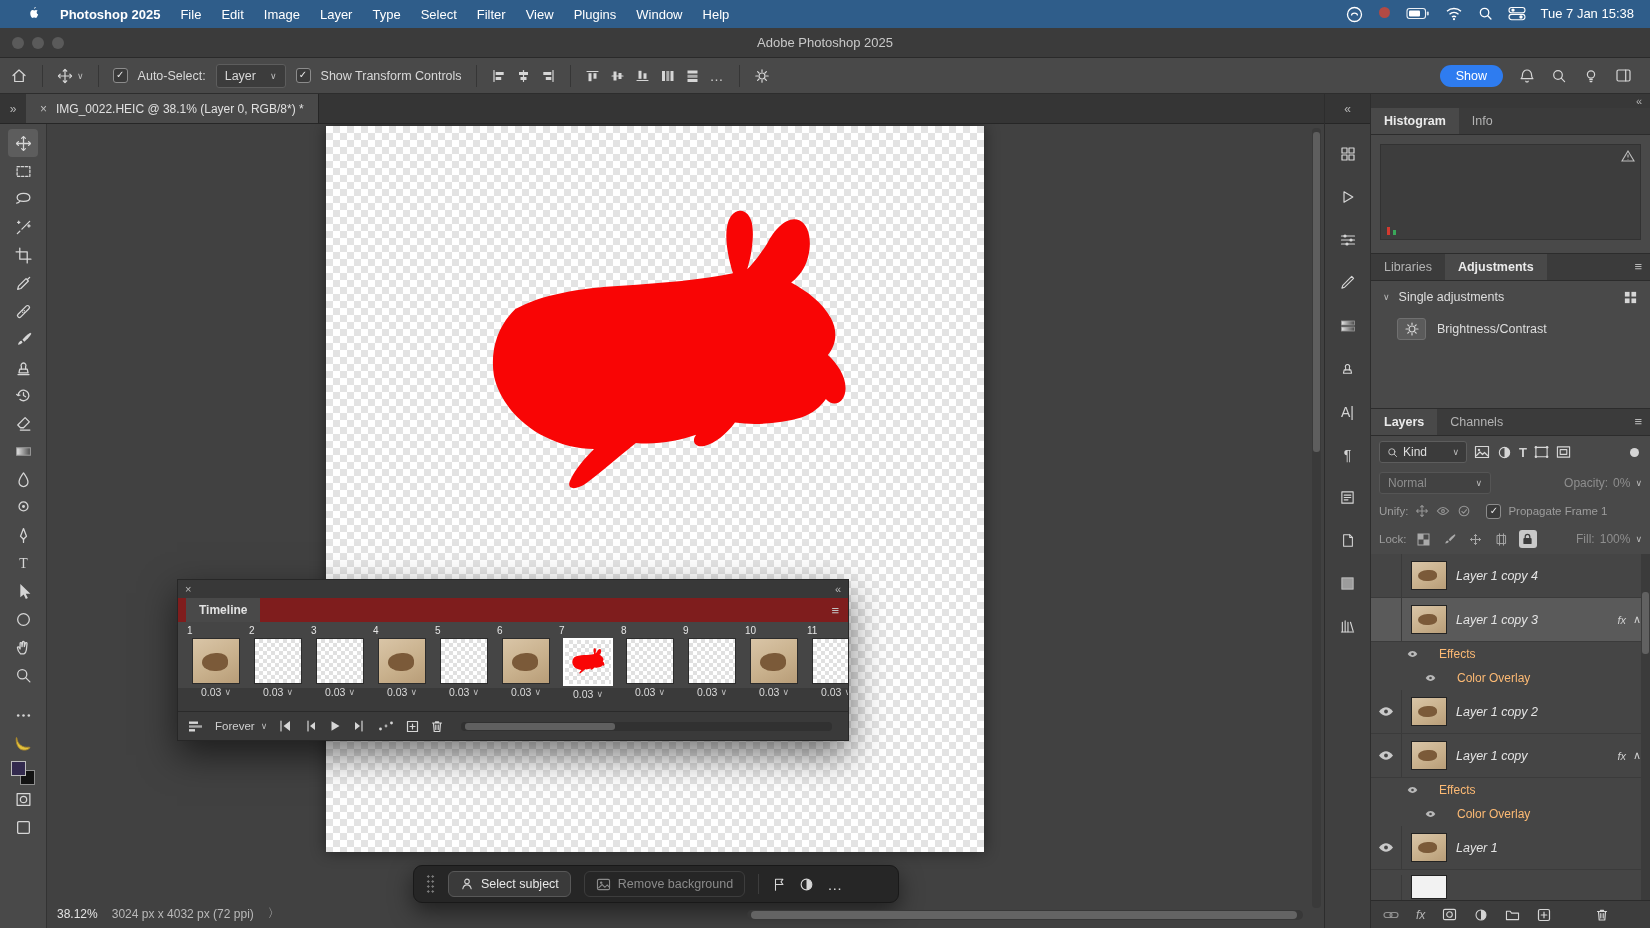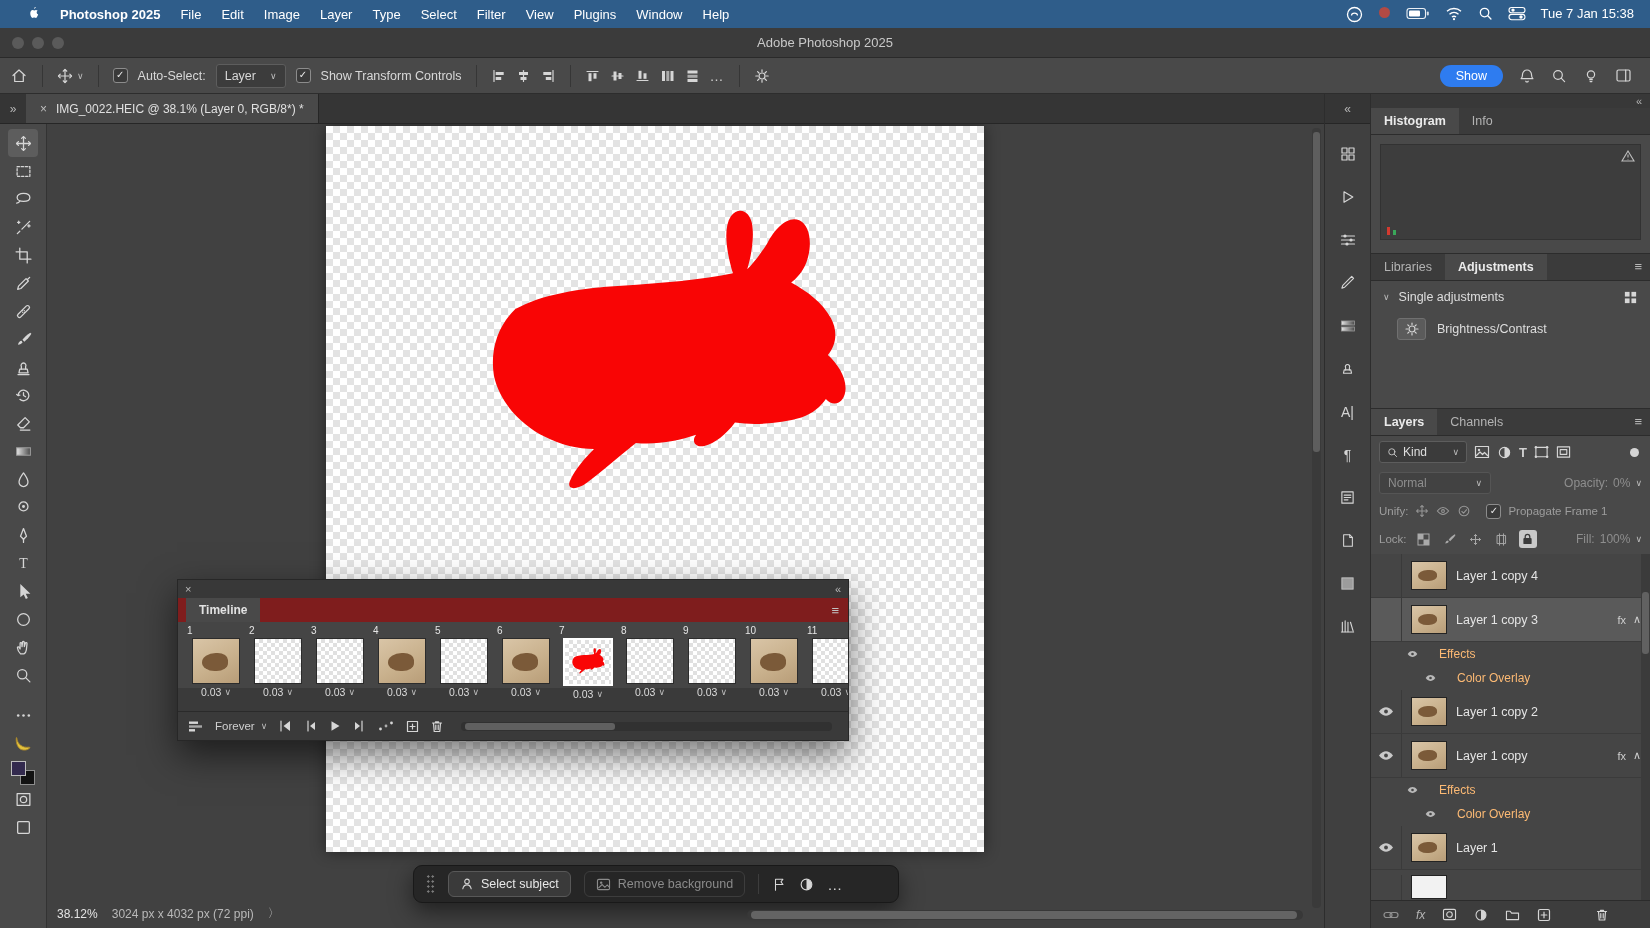--- a/index.html
+++ b/index.html
@@ -159,21 +159,21 @@
   .op-group{margin-left:auto;color:#8e8e8e;font-size:12px;display:flex;gap:5px;align-items:center;}
   .unify-row{display:flex;align-items:center;gap:7px;padding:2px 8px;height:26px;box-sizing:border-box;
     color:#9d9d9d;font-size:11.5px;}
   .lock-row{display:flex;align-items:center;gap:8px;padding:4px 8px;height:30px;box-sizing:border-box;
     color:#9d9d9d;font-size:11.5px;}
   .lock-btn{width:18px;height:18px;display:flex;align-items:center;justify-content:center;border-radius:3px;}
   .lock-btn.pressed{background:#c9c9c9;}
   .fill-group{margin-left:auto;color:#8e8e8e;font-size:12px;display:flex;gap:5px;align-items:center;}
 
   .layers-list{flex:1;position:relative;background:#454545;overflow:hidden;}
-  .lrow{display:flex;align-items:center;height:44px;border-bottom:1px solid #3b3b3b;box-sizing:border-box;}
+  .lrow{display:flex;align-items:center;height:44px;border-bottom:1px solid #3b3b3b;box-sizing:border-box;font-style:italic;}
   .lrow.selected{background:#5a5a5a;}
   .eye-cell{width:30px;align-self:stretch;display:flex;align-items:center;justify-content:center;
     border-right:1px solid #3a3a3a;flex:0 0 auto;}
   .no-eye .eye-icon{visibility:hidden;}
   .lthumb{width:34px;height:27px;margin:0 9px;border:1px solid #232323;flex:0 0 auto;position:relative;overflow:hidden;}
   .thumb-photo{background:linear-gradient(150deg,#d9c5a7 0%,#c9b18d 55%,#b89d78 100%);}
   .thumb-photo::after{content:"";position:absolute;left:18%;top:30%;width:56%;height:42%;
     background:#7b5a39;border-radius:60% 45% 50% 55%;}
   .lname{font-size:12.5px;color:#e4e4e4;white-space:nowrap;}
   .row-fx{margin-left:auto;padding-right:9px;color:#cfcfcf;font-size:11px;display:none;gap:7px;align-items:center;}

